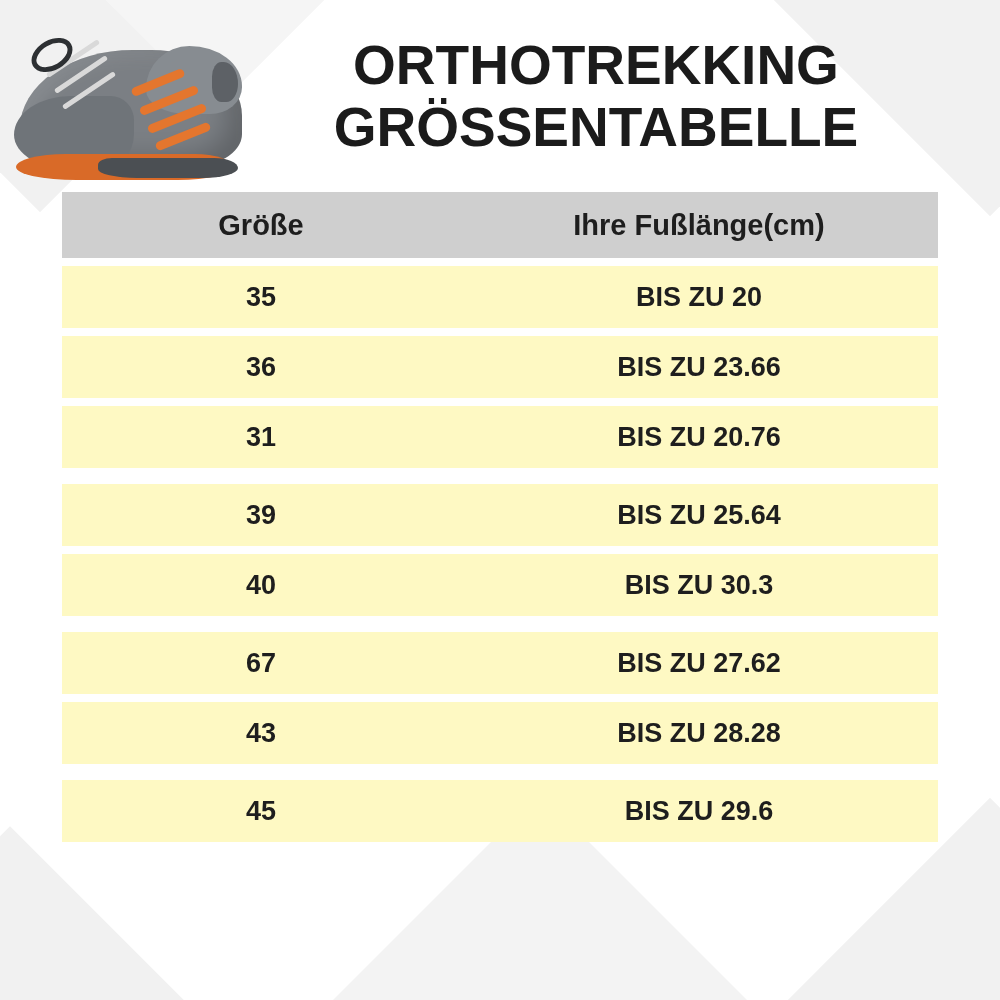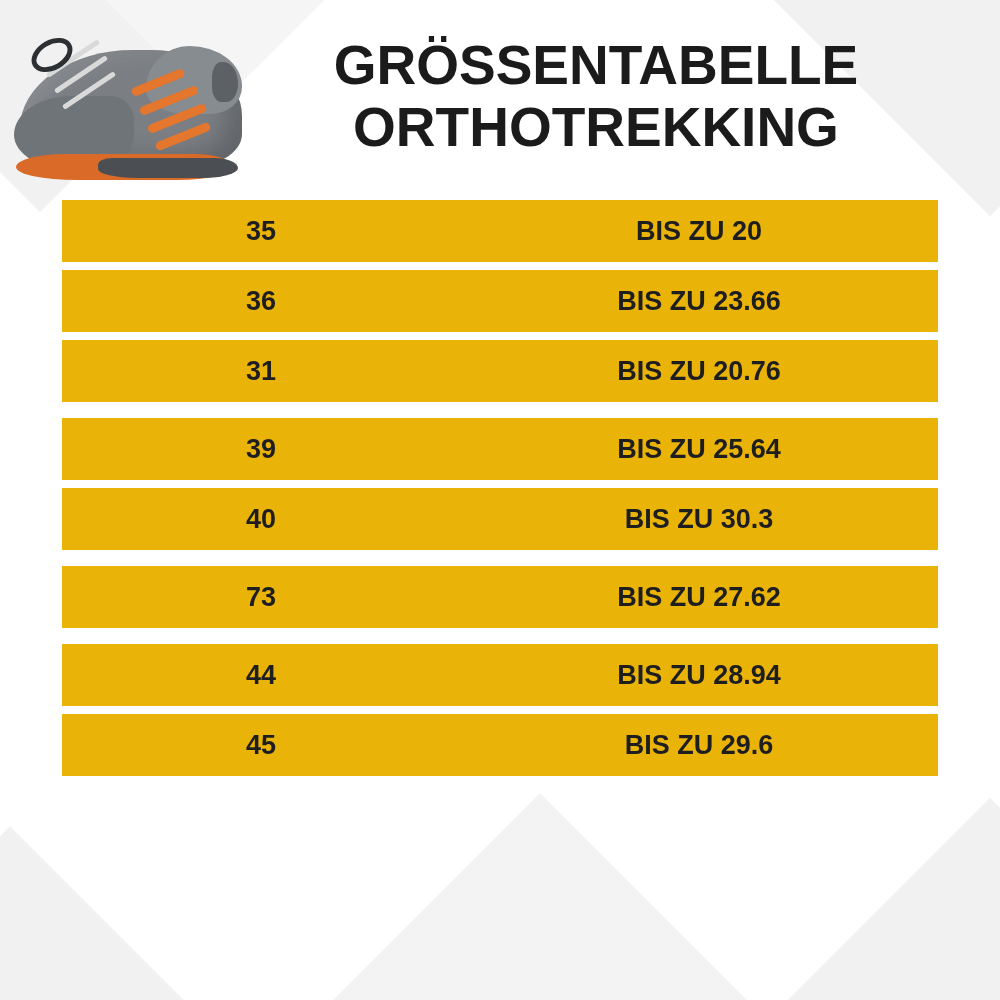--- a/index.html
+++ b/index.html
@@ -206,21 +206,21 @@
     font-family: "Liberation Sans", sans-serif;
     font-weight: bold;
     font-size: 27px;
     color: #1e1e1e;
     height: 54px;
   }
   .cell-head {
     font-size: 29px;
   }
   .band {
-    background: #eab308;
+    background: #fef9c3;
     margin-left: 33px;
   }
   .band-head {
     background: #cfcfcf;
   }
   .spacer-row {
     height: 8px;
   }
   .spacer-row td {
     height: 8px;
@@ -254,31 +254,35 @@
       <div class="stripe s3"></div>
       <div class="shoe-sole"></div>
       <div class="shoe-sole-dark"></div>
       <div class="lace l1"></div>
       <div class="lace l2"></div>
       <div class="lace l3"></div>
       <div class="lace-knot"></div>
     </div>
 
     <div class="title-block">
+      <div class="title-line">ORTHOTREKKING</div>
       <div class="title-line">GRÖSSENTABELLE</div>
-      <div class="title-line">ORTHOTREKKING</div>
     </div>
   </div>
 
   <table class="table">
     <colgroup>
       <col class="col-size">
       <col class="col-len">
     </colgroup>
     <tbody>
+      <tr class="row-head">
+        <td class="cell cell-head band-head">Größe</td>
+        <td class="cell cell-head band-head">Ihre Fußlänge(cm)</td>
+      </tr>
       <tr class="spacer-row">
           <td></td>
           <td></td>
         </tr>
 
       <tr class="row">
         <td class="cell band">35</td>
         <td class="cell band">BIS ZU 20</td>
       </tr>
       <tr class="spacer-row">
@@ -326,37 +330,37 @@
           <td></td>
           <td></td>
         </tr>
 
       <tr class="spacer-row">
           <td></td>
           <td></td>
         </tr>
 
       <tr class="row">
-        <td class="cell band">73</td>
+        <td class="cell band">67</td>
         <td class="cell band">BIS ZU 27.62</td>
       </tr>
       <tr class="spacer-row">
           <td></td>
           <td></td>
         </tr>
 
-      <tr class="spacer-row">
-          <td></td>
-          <td></td>
-        </tr>
-
-      <tr class="row">
-        <td class="cell band">44</td>
-        <td class="cell band">BIS ZU 28.94</td>
-      </tr>
+      <tr class="row">
+        <td class="cell band">43</td>
+        <td class="cell band">BIS ZU 28.28</td>
+      </tr>
+      <tr class="spacer-row">
+          <td></td>
+          <td></td>
+        </tr>
+
       <tr class="spacer-row">
           <td></td>
           <td></td>
         </tr>
 
       <tr class="row">
         <td class="cell band">45</td>
         <td class="cell band">BIS ZU 29.6</td>
       </tr>
 

